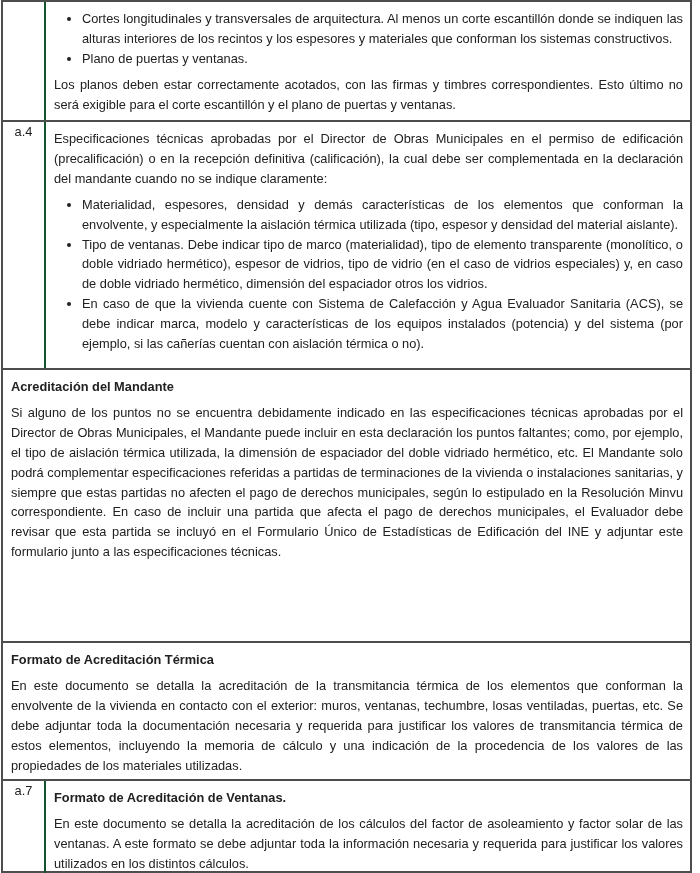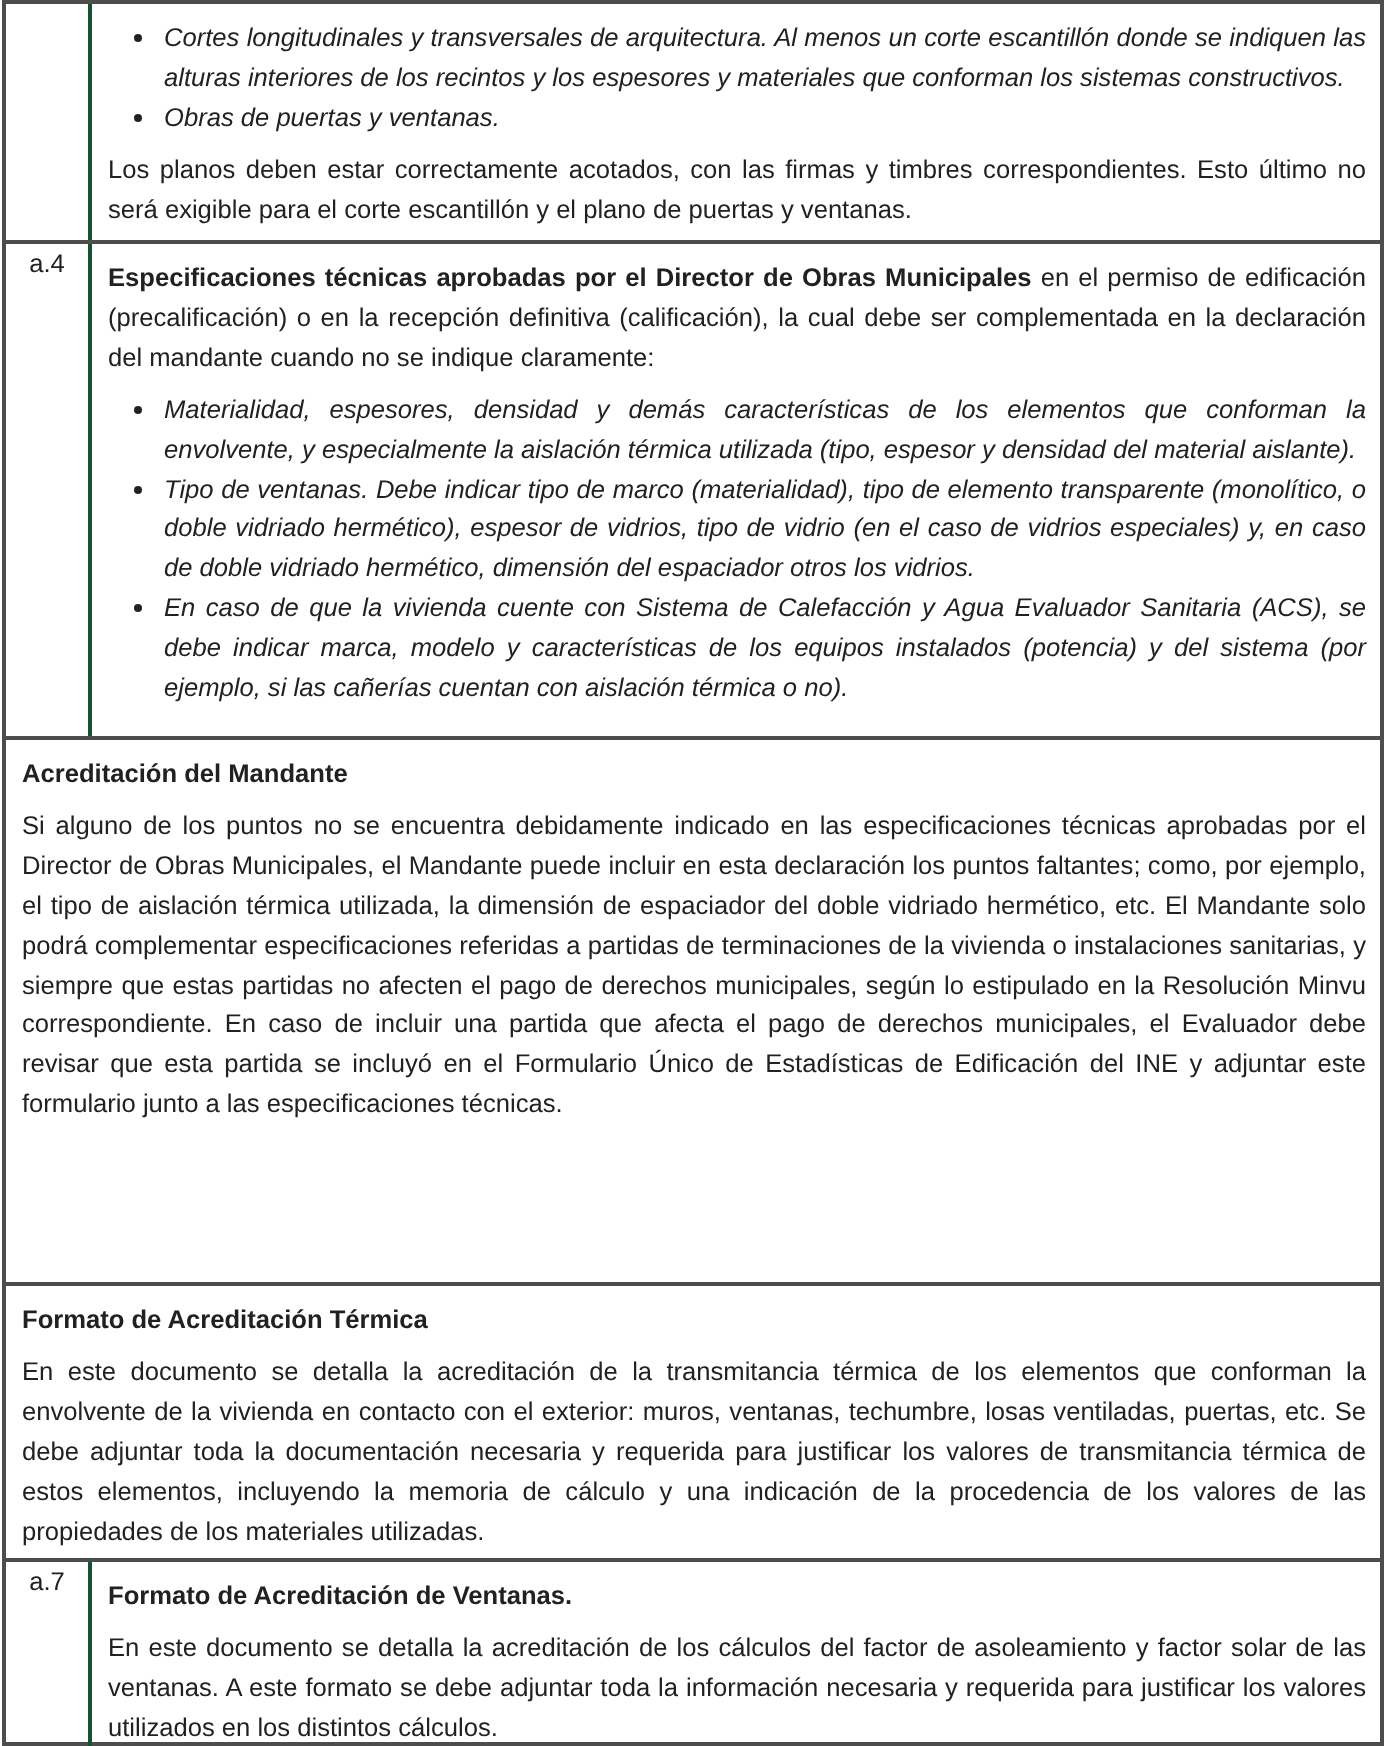--- a/index.html
+++ b/index.html
@@ -47,26 +47,25 @@
     flex: 1 1 auto;
     padding: 7px 7px 4px 8px;
     box-sizing: border-box;
   }
   .content-cell p {
     margin: 0 0 6px 0;
     text-align: justify;
   }
   .content-cell p:last-child { margin-bottom: 0; }
   .heading { font-weight: bold; }
-  .bold-inline { font-weight: bold; margin-top: 32px; }
+  .bold-inline { font-weight: normal; margin-top: 32px; }
   ul.bullets {
     margin: 0 0 6px 0;
     padding: 0 0 0 28px;
     list-style: disc outside;
-    font-style: italic;
   }
   ul.bullets:last-child { margin-bottom: 0; }
   ul.bullets li {
     text-align: justify;
     margin: 0;
     padding: 0;
   }
   
   .row-0 { min-height: 120px; }
   .row-1 { min-height: 248px; }
@@ -79,21 +78,21 @@
 
 <div class="doc-table">
 
   <div class="row row-0">
     <div class="label-cell">
       <span></span>
     </div>
     <div class="content-cell">
       <ul class="bullets">
         <li>Cortes longitudinales y transversales de arquitectura. Al menos un corte escantillón donde se indiquen las alturas interiores de los recintos y los espesores y materiales que conforman los sistemas constructivos.</li>
-        <li>Obras de puertas y ventanas.</li>
+        <li>Plano de puertas y ventanas.</li>
       </ul>
       <p>Los planos deben estar correctamente acotados, con las firmas y timbres correspondientes. Esto último no será exigible para el corte escantillón y el plano de puertas y ventanas.</p>
     </div>
   </div>
 
   <div class="row row-1">
     <div class="label-cell">
       <span>a.4</span>
     </div>
     <div class="content-cell">

